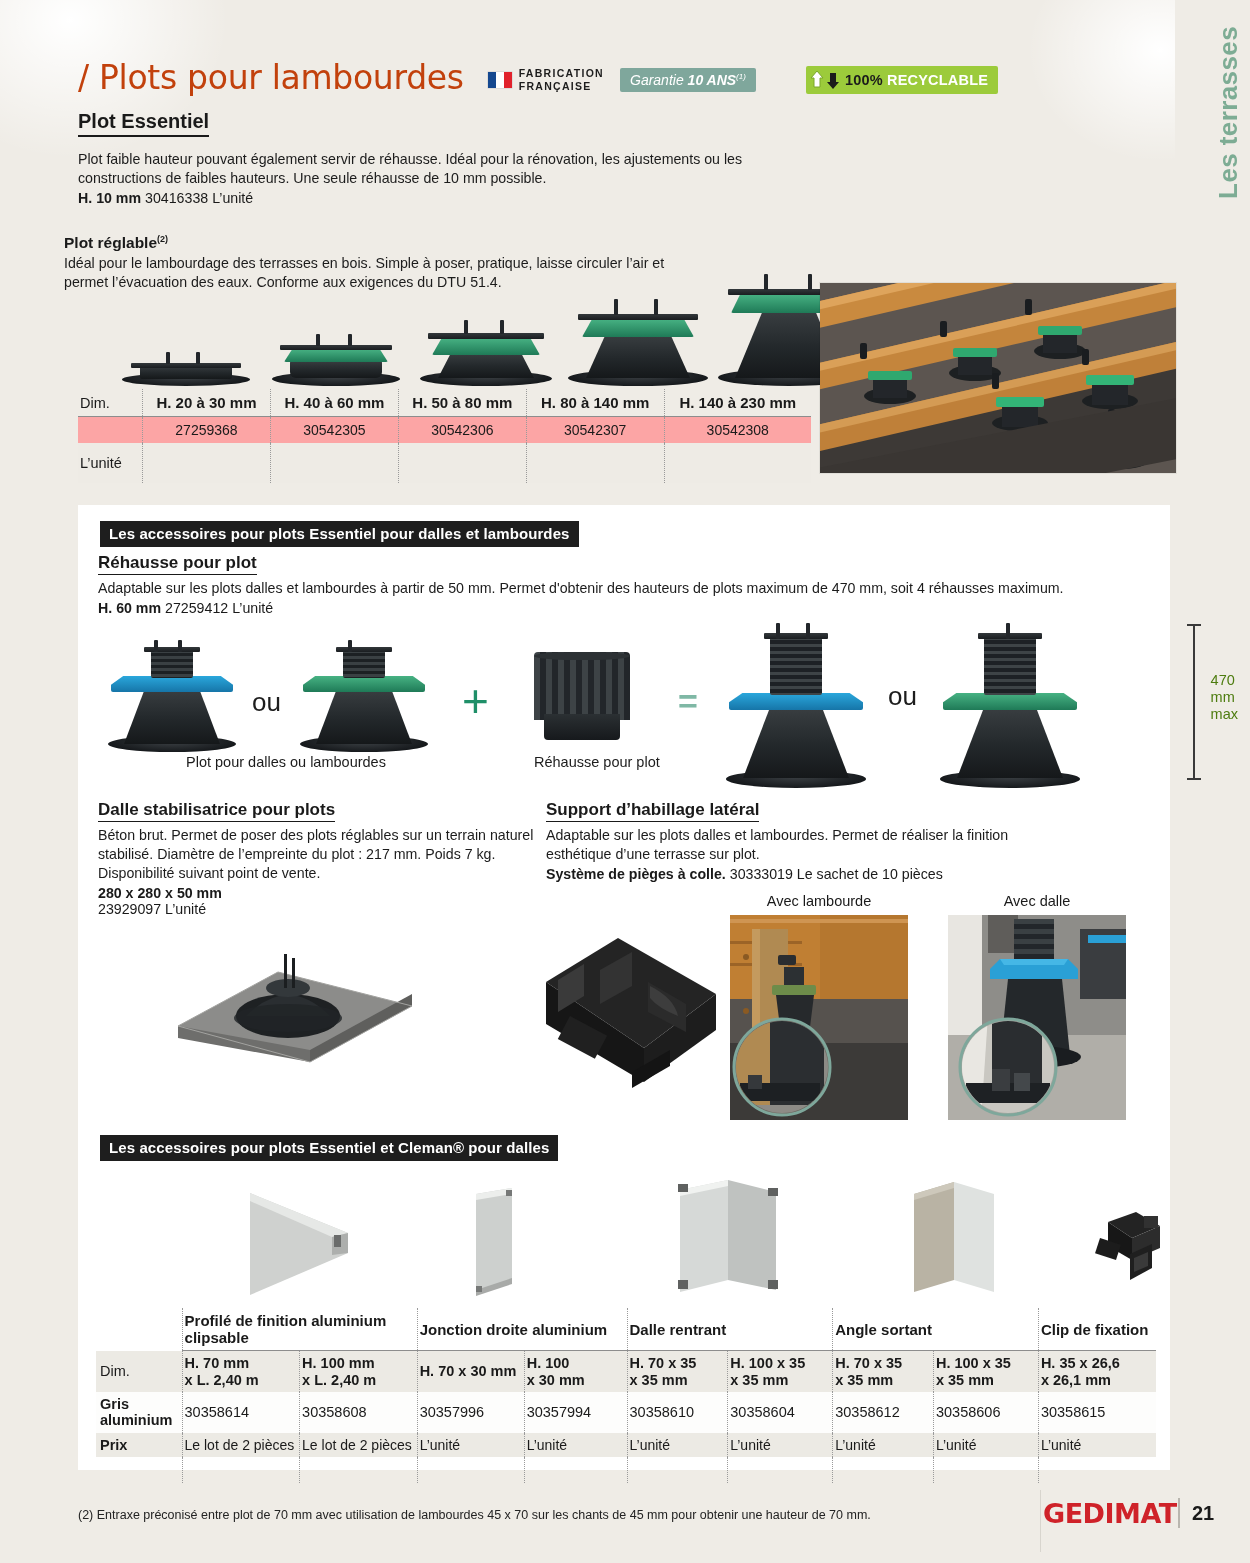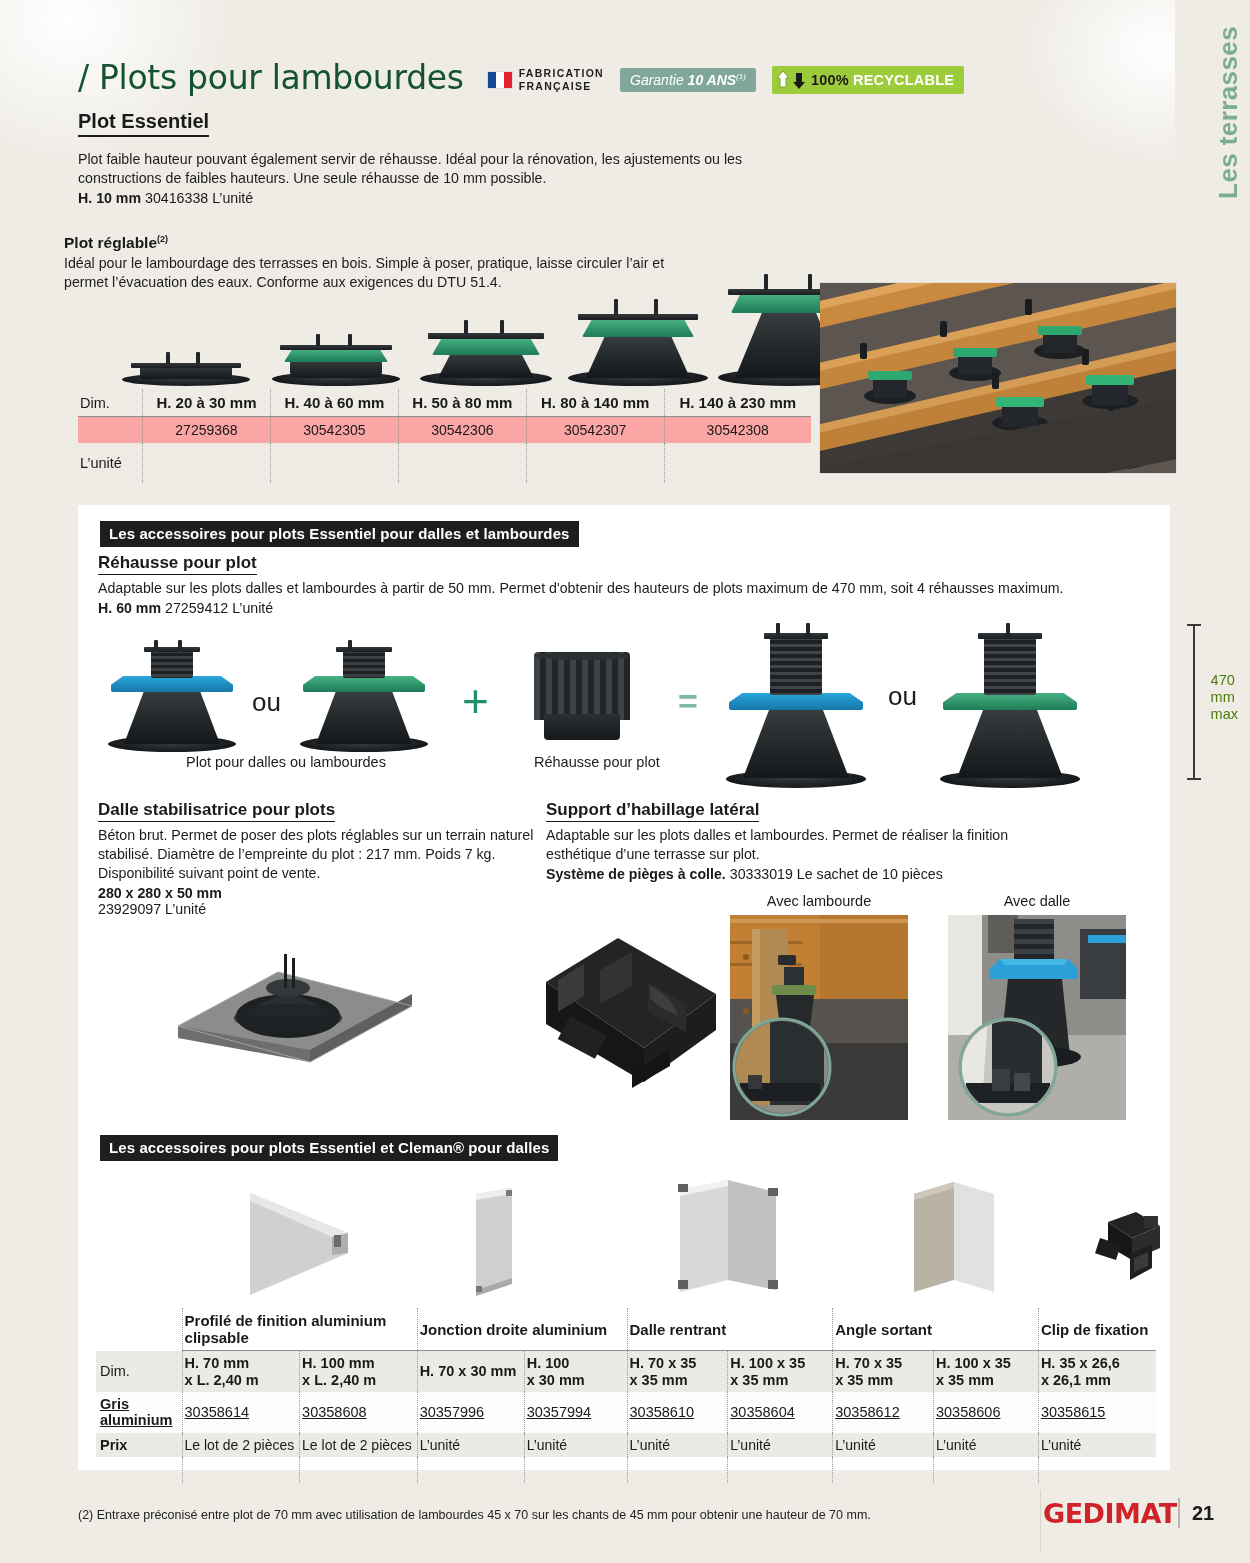--- a/index.html
+++ b/index.html
@@ -23,33 +23,33 @@
   
   .side-tab{position:absolute;right:0;top:0;width:75px;height:300px;background:#efece6;}
   .side-tab span{
     position:absolute;right:6px;top:26px;
     writing-mode:vertical-rl;transform:rotate(180deg);
     font-size:26px;font-weight:bold;color:#7dac94;letter-spacing:.4px;
   }
 
   
   .title-row{position:absolute;left:78px;top:58px;display:flex;align-items:center;gap:24px;}
-  .main-title{font-size:33px;font-weight:400;letter-spacing:-.3px;color:#14532d;
+  .main-title{font-size:33px;font-weight:400;letter-spacing:-.3px;color:#c2410c;
     font-family:"DejaVu Sans", sans-serif;}
   .badges{display:flex;align-items:center;gap:16px;margin-top:4px;}
   .badge-ff{display:flex;align-items:center;gap:7px;}
   .flag{width:24px;height:16px;display:flex;box-shadow:0 0 0 .5px #ccc;}
   .flag i{display:block;height:100%;flex:1;}
   .flag .b{background:#15488f;}.flag .w{background:#fff;}.flag .r{background:#e1222c;}
   .ff-txt{font-size:10.5px;font-weight:bold;line-height:1.15;letter-spacing:1.3px;color:#1d1d1d;}
   .badge-gar{background:#7fa79c;color:#fff;padding:4px 10px;border-radius:2px;
     font-size:14px;font-style:italic;white-space:nowrap;}
   .badge-gar b{font-weight:bold;font-style:italic;}
   .badge-gar sup{font-size:8px;}
-  .badge-rec{background:#9ccb3b;display:flex;align-items:center;gap:5px;padding:3px 10px 3px 4px;border-radius:2px;}
+  .badge-rec{background:#9ccb3b;display:flex;align-items:center;gap:5px;padding:3px 10px 3px 4px;border-radius:2px;margin-left:34px;}
   .badge-rec .arrows{width:30px;height:22px;position:relative;}
   .badge-rec .rtxt{font-size:14.5px;font-weight:bold;color:#fff;letter-spacing:.2px;}
   .badge-rec .rtxt .pct{color:#1b1b1b;}
 
   h2.sec{font-size:20px;font-weight:bold;margin:0;display:inline-block;
     border-bottom:2px solid #1a1a1a;padding-bottom:2px;}
   h3.sub{font-size:15.5px;font-weight:bold;margin:0;}
   h3.subu{font-size:17px;font-weight:bold;margin:0;display:inline-block;
     border-bottom:1.6px solid #1a1a1a;padding-bottom:1px;}
   p.body{font-size:14.2px;line-height:1.34;margin:0;color:#1c1c1c;}
@@ -126,21 +126,21 @@
   .tbl2{position:absolute;left:96px;top:1308px;width:1060px;font-size:13.5px;}
   .tbl2 table{border-collapse:collapse;width:100%;table-layout:fixed;}
   .tbl2 td{text-align:left;vertical-align:middle;padding:4px 2px;}
   .tbl2 .grp{font-weight:bold;font-size:15px;padding-bottom:4px;}
   .tbl2 .grpline{border-bottom:1.5px solid #8d8d8d;}
   .tbl2 .rlbl{text-align:left;font-weight:bold;font-size:14.5px;width:78px;padding-left:4px;line-height:1.12;}
   .tbl2 .rlbl.norm{font-weight:normal;}
   .tbl2 .dim{font-weight:bold;font-size:14.5px;line-height:1.14;}
   .tbl2 .vsep{border-left:1.5px dotted #9a9a9a;}
   .tbl2 .shade{background:#eceae4;}
-  .tbl2 .white{background:#fdfdfc;text-decoration:underline;}
+  .tbl2 .white{background:#fdfdfc;}
   .tbl2 .code{font-size:14.5px;}
   .tbl2 .price{font-size:14px;}
 
   
   .footnote{position:absolute;left:78px;top:1508px;font-size:12.5px;color:#232323;}
   .footer-rule{position:absolute;left:1040px;top:1490px;width:1px;height:62px;background:#d8d5ce;}
   .brand{position:absolute;left:1043px;top:1498px;width:130px;text-align:center;
     font-size:27px;font-weight:bold;color:#cf2229;letter-spacing:-.5px;
     font-family:"DejaVu Sans", sans-serif;}
   .pagenum{position:absolute;left:1192px;top:1502px;font-size:20px;font-weight:bold;}

